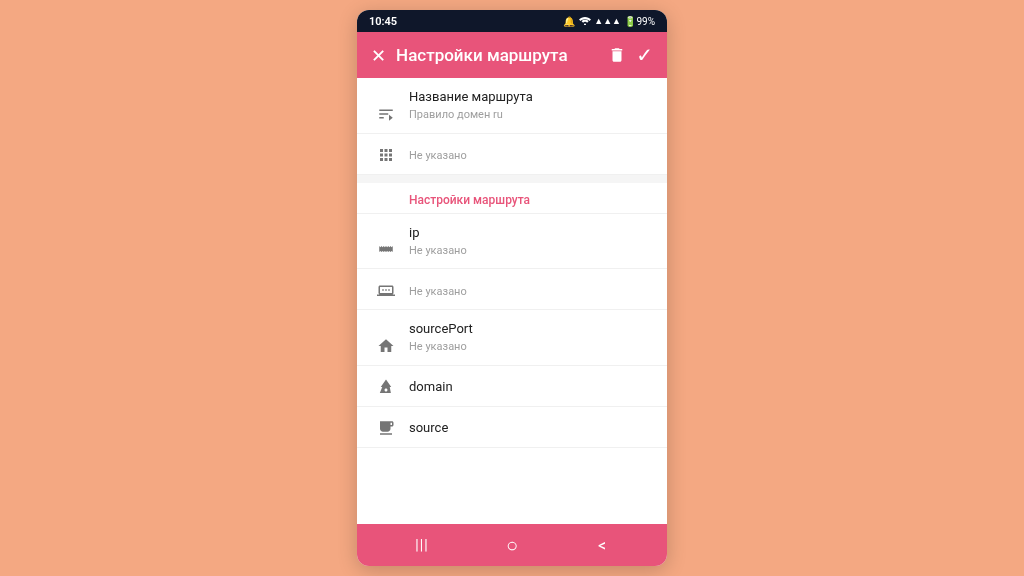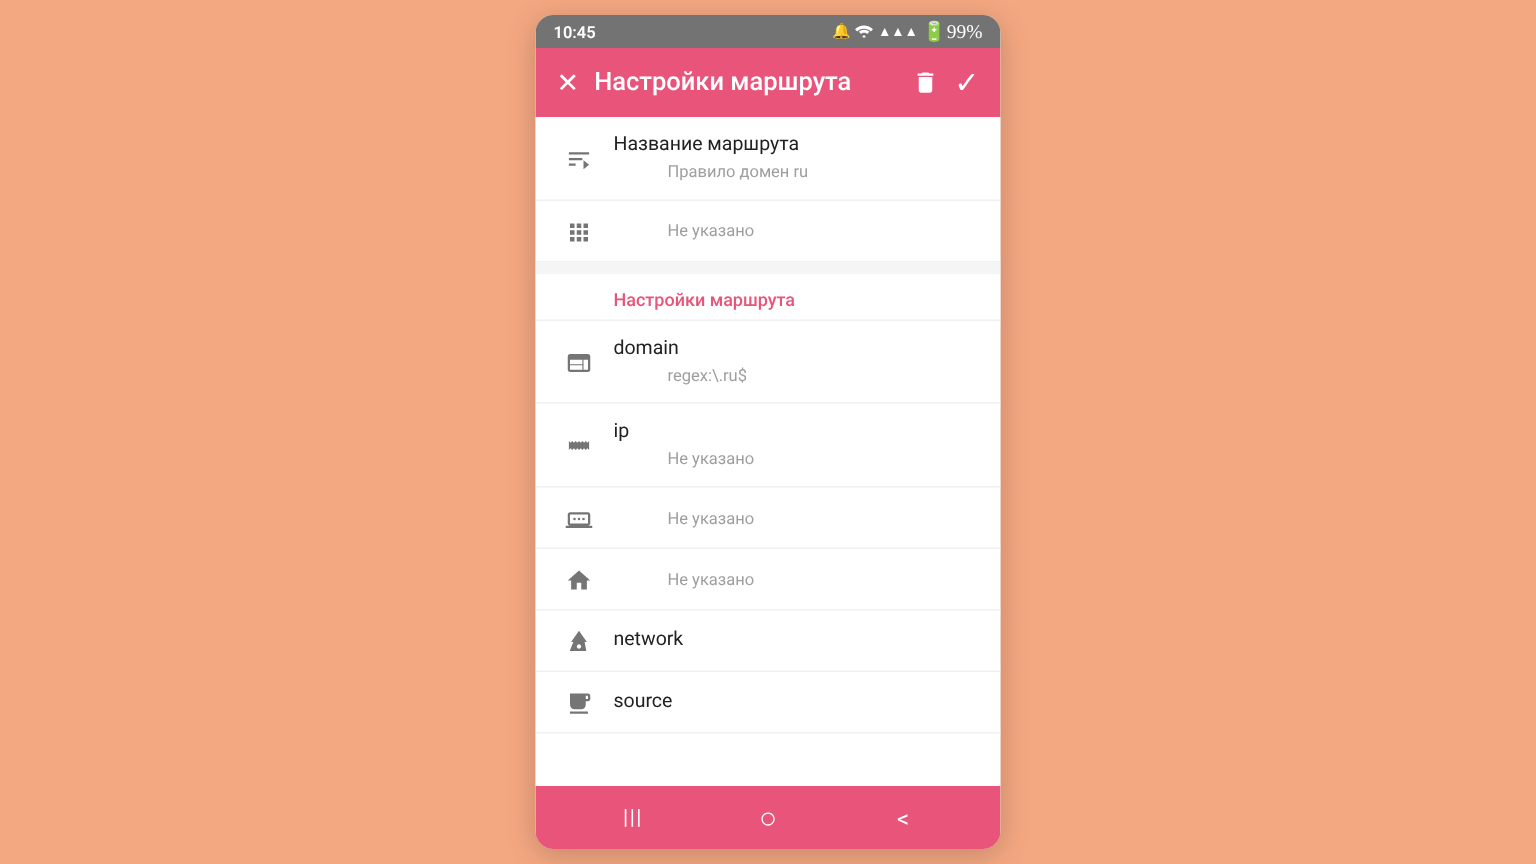--- a/index.html
+++ b/index.html
@@ -20,21 +20,21 @@
       background: #f5f5f5;
       border-radius: 12px;
       overflow: hidden;
       display: flex;
       flex-direction: column;
       box-shadow: 0 4px 20px rgba(0,0,0,0.2);
     }
 
     
     .status-bar {
-      background: #737373;
+      background: #0f172a;
       color: white;
       font-size: 11px;
       padding: 4px 12px;
       display: flex;
       justify-content: space-between;
       align-items: center;
       height: 22px;
     }
 
     .status-left {
@@ -77,21 +77,21 @@
 
     
     .content {
       flex: 1;
       background: white;
       overflow-y: auto;
     }
 
     .list-item {
       display: flex;
-      align-items: center;
+      align-items: flex-end;
       padding: 10px 14px;
       border-bottom: 1px solid #f0f0f0;
       cursor: pointer;
     }
 
     .item-icon {
       width: 30px;
       margin-top: 2px;
       display: flex;
       justify-content: center;
@@ -115,21 +115,20 @@
       color: #212121;
       font-weight: 400;
       line-height: 1.4;
     }
 
     .item-subtitle {
       font-size: 11px;
       color: #9e9e9e;
       line-height: 1.4;
       margin-top: 1px;
-      margin-left: 36px;
     }
 
     .section-header {
       padding: 10px 14px 6px 52px;
       font-size: 12px;
       color: #E8547A;
       font-weight: 500;
       background: white;
       border-bottom: 1px solid #f0f0f0;
     }
@@ -170,21 +169,21 @@
     <div class="status-right">
       <span>🔔</span>
       <span>
         <svg width="12" height="10" viewBox="0 0 24 20" fill="white">
           <path d="M12 4C7.31 4 3.07 5.9 0 9l3 3c2.25-2.25 5.36-3.65 8.79-3.65H12.21c3.43 0 6.54 1.4 8.79 3.65l3-3C21 5.9 16.69 4 12 4z"></path>
           <path d="M12 9.5c-2.65 0-5.05 1.07-6.79 2.8l3 3c1.01-1.01 2.41-1.63 3.95-1.63h.08c1.54 0 2.94.62 3.95 1.63l3-3C17.45 10.57 15.05 9.5 12 9.5z"></path>
           <circle cx="12" cy="19" r="2"></circle>
         </svg>
       </span>
       <span style="font-size:9px;">▲▲▲</span>
-      <span style="font-size:13px;font-family:Liberation Serif, serif;">🔋99%</span>
+      <span style="font-size:10px;">🔋99%</span>
     </div>
   </div>
 
   <div class="toolbar">
     <span class="toolbar-icon">✕</span>
     <span class="toolbar-title">Настройки маршрута</span>
     <span class="toolbar-icon">
       <svg width="18" height="18" viewBox="0 0 24 24" fill="white">
         <path d="M6 19c0 1.1.9 2 2 2h8c1.1 0 2-.9 2-2V7H6v12zM19 4h-3.5l-1-1h-5l-1 1H5v2h14V4z"></path>
       </svg>
@@ -215,31 +214,20 @@
       </div>
       <div class="item-content">
         <div class="item-subtitle">Не указано</div>
       </div>
     </div>
 
     <div class="divider"></div>
 
     <div class="section-header">Настройки маршрута</div>
 
-    <div class="list-item">
-      <div class="item-icon">
-        <svg viewBox="0 0 24 24">
-          <path d="M20 4H4c-1.1 0-2 .9-2 2v12c0 1.1.9 2 2 2h16c1.1 0 2-.9 2-2V6c0-1.1-.9-2-2-2zm-5 14H4v-4h11v4zm0-5H4V9h11v4zm5 5h-4V9h4v9z"></path>
-        </svg>
-      </div>
-      <div class="item-content">
-        <div class="item-title">domain</div>
-        <div class="item-subtitle">regex:\.ru$</div>
-      </div>
-    </div>
 
     <div class="list-item">
       <div class="item-icon">
         <svg viewBox="0 0 24 24">
           <path d="M3 8l1.5 1.5L6 8l1.5 1.5L9 8l1.5 1.5L12 8l1.5 1.5L15 8l1.5 1.5L18 8l1.5 1.5L21 8v8l-1.5-1.5L18 16l-1.5-1.5L15 16l-1.5-1.5L12 16l-1.5-1.5L9 16l-1.5-1.5L6 16l-1.5-1.5L3 16V8z"></path>
         </svg>
       </div>
       <div class="item-content">
         <div class="item-title">ip</div>
         <div class="item-subtitle">Не указано</div>
@@ -260,32 +248,33 @@
       </div>
     </div>
 
     <div class="list-item">
       <div class="item-icon">
         <svg viewBox="0 0 24 24">
           <path d="M10 20v-6h4v6h5v-8h3L12 3 2 12h3v8z"></path>
         </svg>
       </div>
       <div class="item-content">
+        <div class="item-title">sourcePort</div>
         <div class="item-subtitle">Не указано</div>
       </div>
     </div>
 
     <div class="list-item">
       <div class="item-icon">
         <svg viewBox="0 0 24 24">
           <path d="M17 12h2L12 2 5 12h2l-3.27 8H18.5L17 12zm-5 6c-1.1 0-2-.9-2-2s.9-2 2-2 2 .9 2 2-.9 2-2 2z"></path>
         </svg>
       </div>
       <div class="item-content">
-        <div class="item-title">network</div>
+        <div class="item-title">domain</div>
       </div>
     </div>
 
     <div class="list-item">
       <div class="item-icon">
         <svg viewBox="0 0 24 24">
           <path d="M20 3H4v10c0 2.21 1.79 4 4 4h6c2.21 0 4-1.79 4-4v-3h2c1.11 0 2-.89 2-2V5c0-1.11-.89-2-2-2zm0 5h-2V5h2v3zM4 19h16v2H4z"></path>
         </svg>
       </div>
       <div class="item-content">

